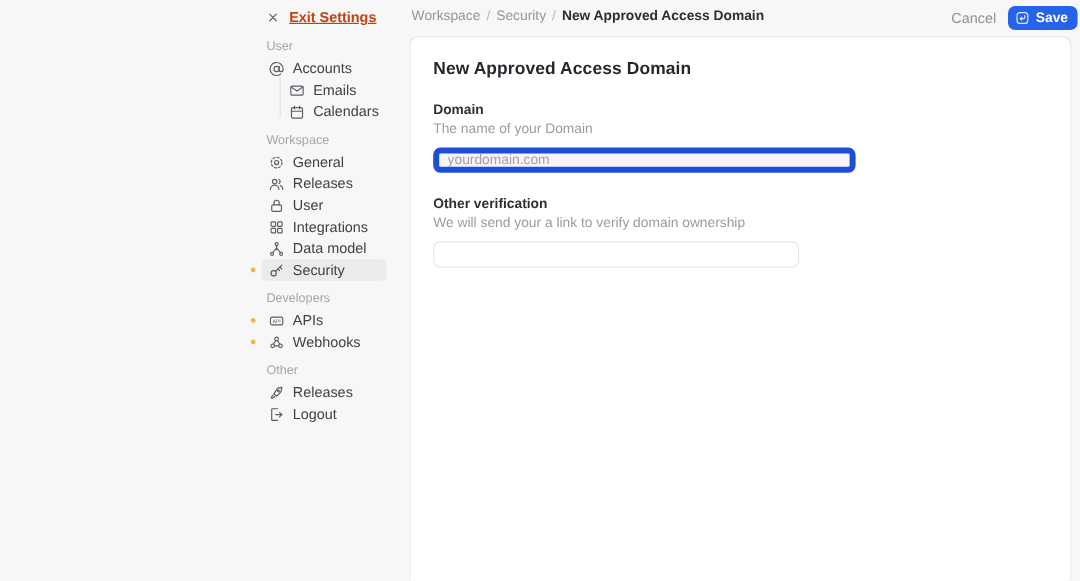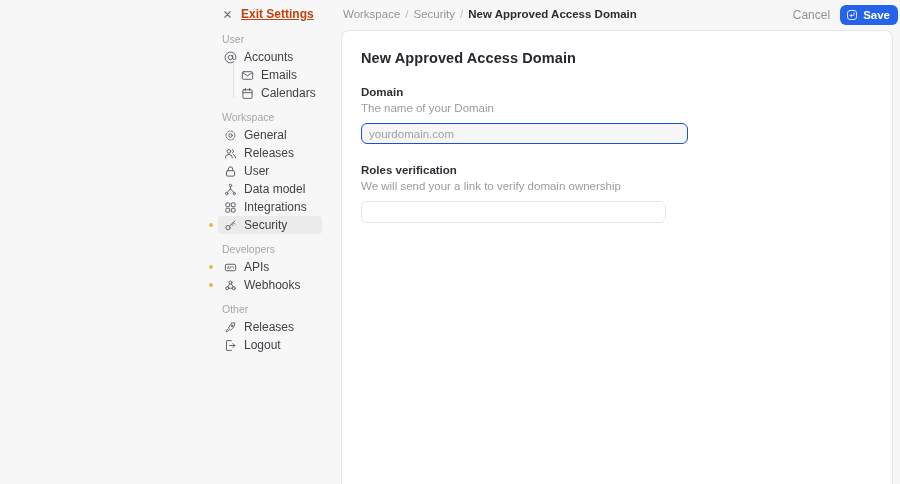--- a/index.html
+++ b/index.html
@@ -34,21 +34,21 @@
   .tree:before { content:""; position:absolute; left:0; top:-2px; bottom:4px; width:1px; background:#e2e2e4; }
   .tree .nav-item { padding-left:4px; margin-left:4px; width:100px; }
 
   
   .panel { position:absolute; left:341px; top:30px; width:552px; height:454px; background:#fff; border:1px solid #e7e7e9; border-bottom:none; border-radius:8px 8px 0 0; }
   .panel-inner { padding:19px 19px 0 19px; }
   .page-title { font-size:14.5px; font-weight:700; color:#26282e; letter-spacing:.1px; }
   .field { width:305px; }
   .field-label { margin-top:20px; font-size:11.5px; font-weight:700; color:#2e3036; }
   .field-desc { margin-top:4px; font-size:11.5px; color:#9a9ba2; }
-  .text-input { margin-top:9px; width:327px; height:21px; background:#f6f6f7; border:1px solid #1d4ed8; border-radius:6px; font-size:11.5px; color:#3f4147; padding:0 7px; font-family:inherit; outline:none; }
+  .text-input { margin-top:9px; width:352px; height:21px; background:#f6f6f7; border:5px solid #1d4ed8; border-radius:6px; font-size:11.5px; color:#3f4147; padding:0 7px; font-family:inherit; outline:none; }
   .text-input::placeholder { color:#a0a1a8; }
   .input-group { margin-top:9px; width:305px; height:22px; display:flex; border:1px solid #e5e5e8; border-radius:6px; overflow:hidden; background:#fff; }
   .input-group input { flex:1; border:none; outline:none; background:#fff; font-size:11.5px; padding:0 7px; font-family:inherit; color:#3f4147; min-width:0; }
   .input-suffix { flex:0 0 auto; display:flex; align-items:center; padding:0 7px; background:#f6f6f7; border-left:1px solid #e5e5e8; font-size:11.5px; color:#8f9097; }
 
   svg { display:block; }
 </style>
 </head>
 <body>
 
@@ -151,42 +151,42 @@
             <rect x="4.5" y="10.5" width="15" height="10" rx="2"></rect>
             <path d="M8 10.5V7.5a4 4 0 0 1 8 0v3"></path>
           </svg>
       </span>
       <span>User</span>
     </div>
 
 
     <div class="nav-item">
       <span class="ic">
-        <svg width="13" height="13" viewBox="0 0 24 24" fill="none" stroke="currentColor" stroke-width="1.8" stroke-linecap="round">
-            <circle cx="12" cy="4.5" r="2.2"></circle>
-            <circle cx="5" cy="19.5" r="2.2"></circle>
-            <circle cx="19" cy="19.5" r="2.2"></circle>
-            <path d="M12 6.7v3.8M12 10.5l-6 7M12 10.5l6 7"></path>
-          </svg>
-      </span>
-      <span>Data model</span>
-    </div>
-
-    <div class="nav-item">
-      <span class="ic">
         <svg width="13" height="13" viewBox="0 0 24 24" fill="none" stroke="currentColor" stroke-width="1.8" stroke-linejoin="round">
             <rect x="3.5" y="3.5" width="7" height="7" rx="1.5"></rect>
             <rect x="13.5" y="3.5" width="7" height="7" rx="1.5"></rect>
             <rect x="3.5" y="13.5" width="7" height="7" rx="1.5"></rect>
             <rect x="13.5" y="13.5" width="7" height="7" rx="1.5"></rect>
           </svg>
       </span>
       <span>Integrations</span>
     </div>
 
+    <div class="nav-item">
+      <span class="ic">
+        <svg width="13" height="13" viewBox="0 0 24 24" fill="none" stroke="currentColor" stroke-width="1.8" stroke-linecap="round">
+            <circle cx="12" cy="4.5" r="2.2"></circle>
+            <circle cx="5" cy="19.5" r="2.2"></circle>
+            <circle cx="19" cy="19.5" r="2.2"></circle>
+            <path d="M12 6.7v3.8M12 10.5l-6 7M12 10.5l6 7"></path>
+          </svg>
+      </span>
+      <span>Data model</span>
+    </div>
+
     <div class="nav-item active">
       <span class="dot"></span>
       <span class="ic">
         <svg width="13" height="13" viewBox="0 0 24 24" fill="none" stroke="currentColor" stroke-width="1.8" stroke-linecap="round">
             <circle cx="7.5" cy="16" r="4"></circle>
             <path d="m10.5 13 9.5-9.5M17 6.5 20 9.5M14 9.5l2.5 2.5"></path>
           </svg>
       </span>
       <span>Security</span>
     </div>
@@ -247,21 +247,21 @@
     <div class="panel-inner">
       <h1 class="page-title">New Approved Access Domain</h1>
 
       <div class="field">
         <div class="field-label">Domain</div>
         <div class="field-desc">The name of your Domain</div>
         <input class="text-input" type="text" placeholder="yourdomain.com" style="">
       </div>
 
       <div class="field">
-        <div class="field-label">Roles verification</div>
+        <div class="field-label">Other verification</div>
         <div class="field-desc">We will send your a link to verify domain ownership</div>
         <div class="input-group">
           <input type="text" style="">
         </div>
       </div>
     </div>
   </section>
 
 </div>
 

